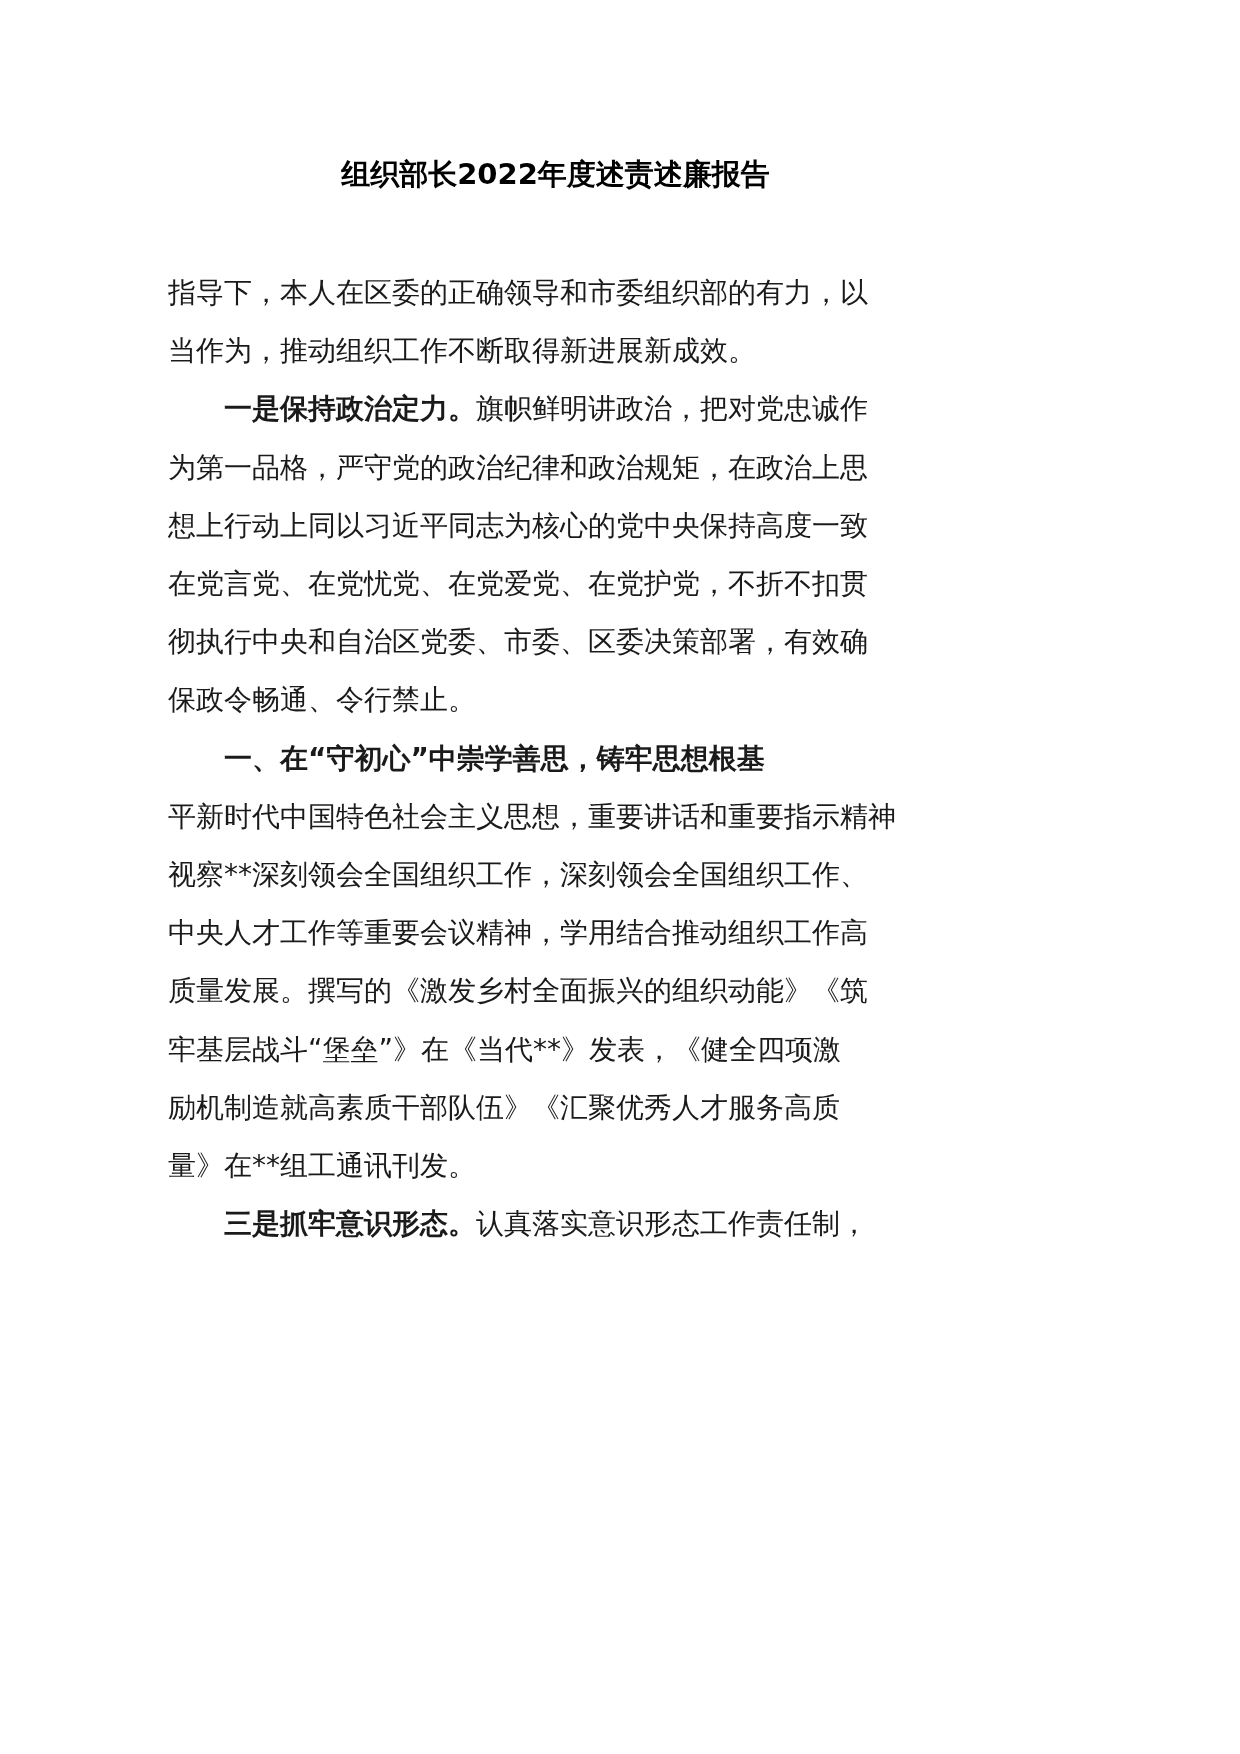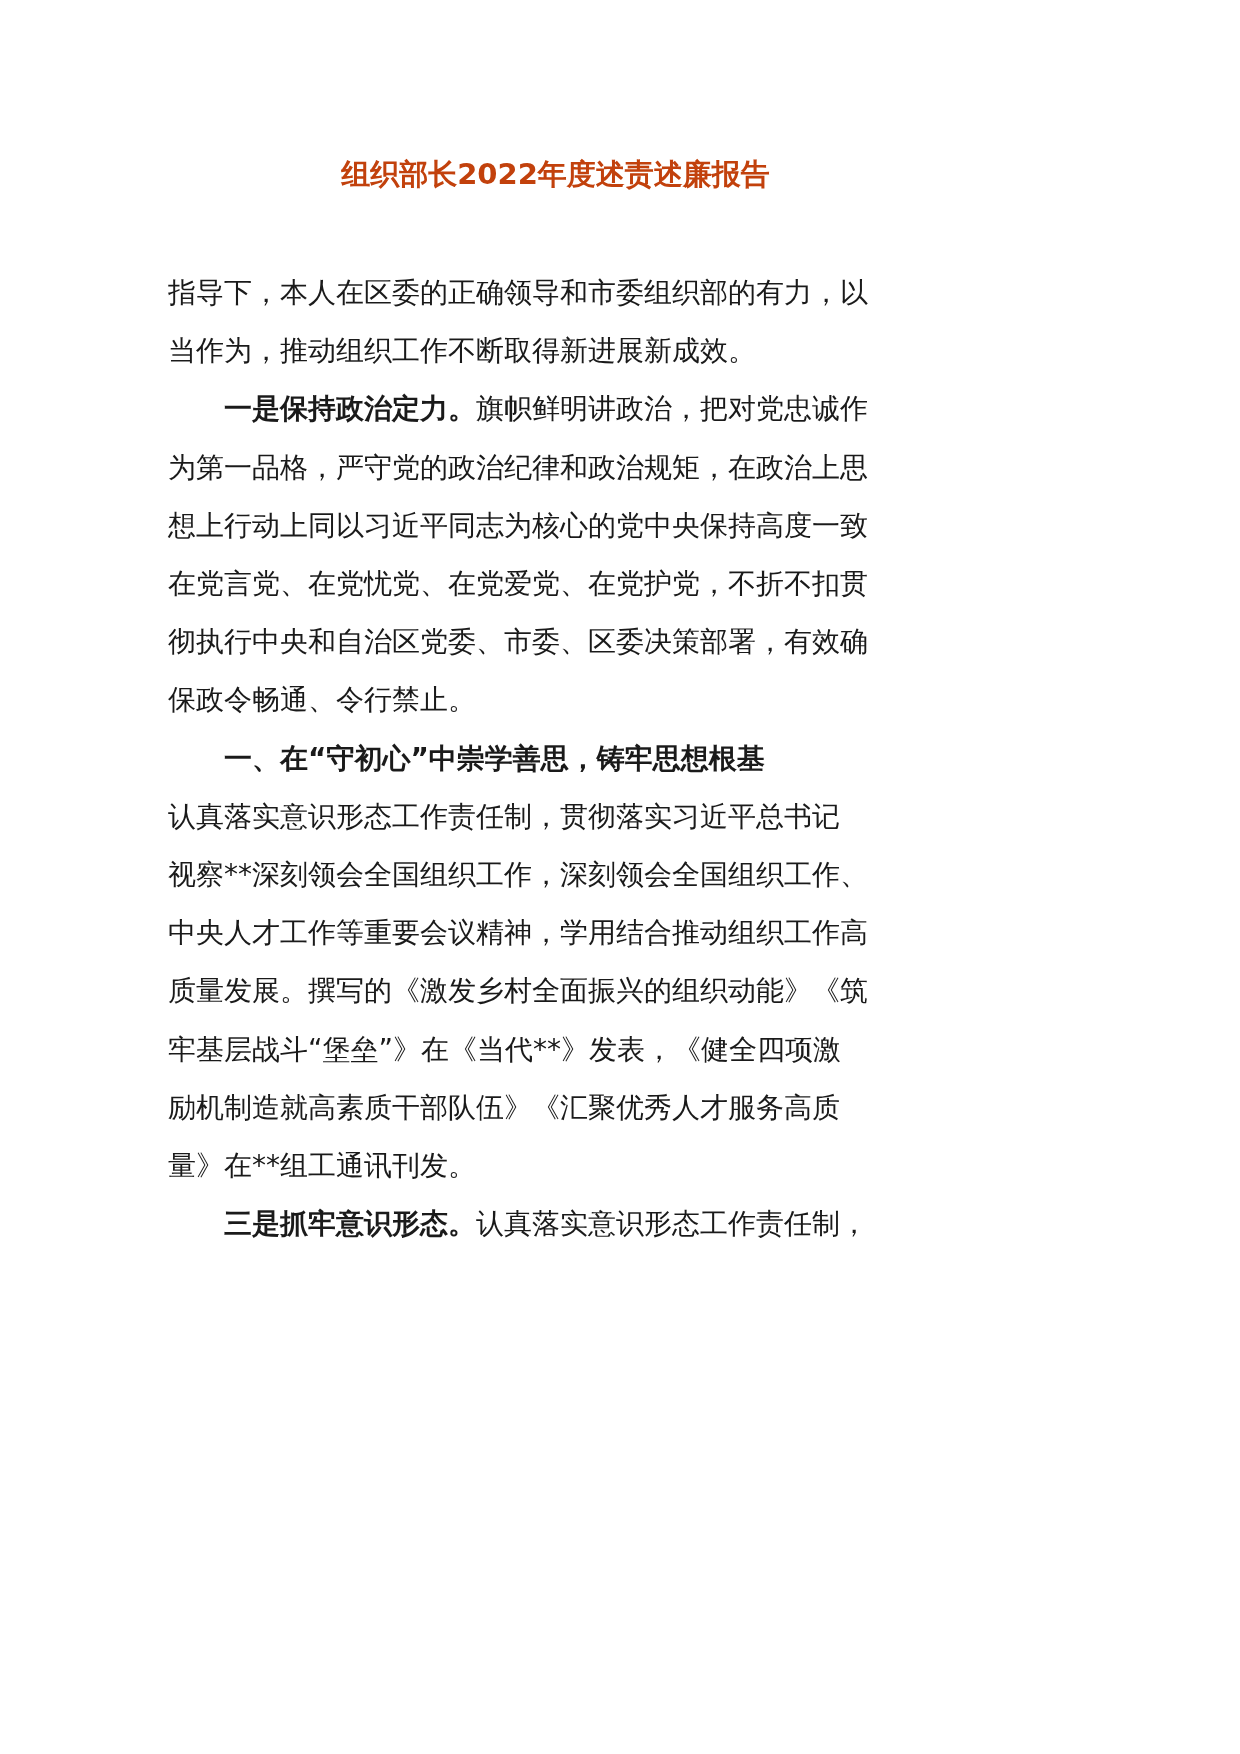--- a/index.html
+++ b/index.html
@@ -1,20 +1,20 @@
 <!DOCTYPE html>
 <html><head>
 <meta charset="utf-8">
 <style>
   html, body { margin: 0; padding: 0; background: #ffffff; }
   body { width: 1240px; height: 1754px; position: relative; overflow: hidden; }
   .page { position: absolute; left: 168px; top: 0; width: 775px; color: #1a1a1a;
           font-family: "DejaVu Sans", "Liberation Sans", sans-serif; }
   .title { position: absolute; left: 0; width: 775px; top: 155px; text-align: center;
-           font-weight: bold; font-size: 29px; color: #c2410c; letter-spacing: 0px; }
+           font-weight: bold; font-size: 29px; color: #000000; letter-spacing: 0px; }
   .body { position: absolute; left: 0; top: 264px; width: 775px; font-size: 28px;
           line-height: 58.2px; text-align: justify; }
   .lead { font-weight: bold; }
   .line { display: block; white-space: nowrap; }
   .first { padding-left: 2em; }
 </style>
 </head>
 <body>
 
 <div class="page">
@@ -34,21 +34,21 @@
       <span class="line">在党言党、在党忧党、在党爱党、在党护党，不折不扣贯</span>
       <span class="line">彻执行中央和自治区党委、市委、区委决策部署，有效确</span>
       <span class="line">保政令畅通、令行禁止。</span>
     </div>
 
     <div>
       <span class="line first lead">一、在“守初心”中崇学善思，铸牢思想根基</span>
     </div>
 
     <div>
-      <span class="line">认真落实意识形态工作责任制，贯彻落实习近平总书记</span>
+      <span class="line">平新时代中国特色社会主义思想，重要讲话和重要指示精神</span>
       <span class="line">视察**深刻领会全国组织工作，深刻领会全国组织工作、</span>
       <span class="line">中央人才工作等重要会议精神，学用结合推动组织工作高</span>
       <span class="line">质量发展。撰写的《激发乡村全面振兴的组织动能》《筑</span>
       <span class="line">牢基层战斗“堡垒”》在《当代**》发表，《健全四项激</span>
       <span class="line">励机制造就高素质干部队伍》《汇聚优秀人才服务高质</span>
       <span class="line">量》在**组工通讯刊发。</span>
     </div>
 
     <div>
       <span class="line first"><span class="lead">三是抓牢意识形态。</span><span>认真落实意识形态工作责任制，</span></span>

